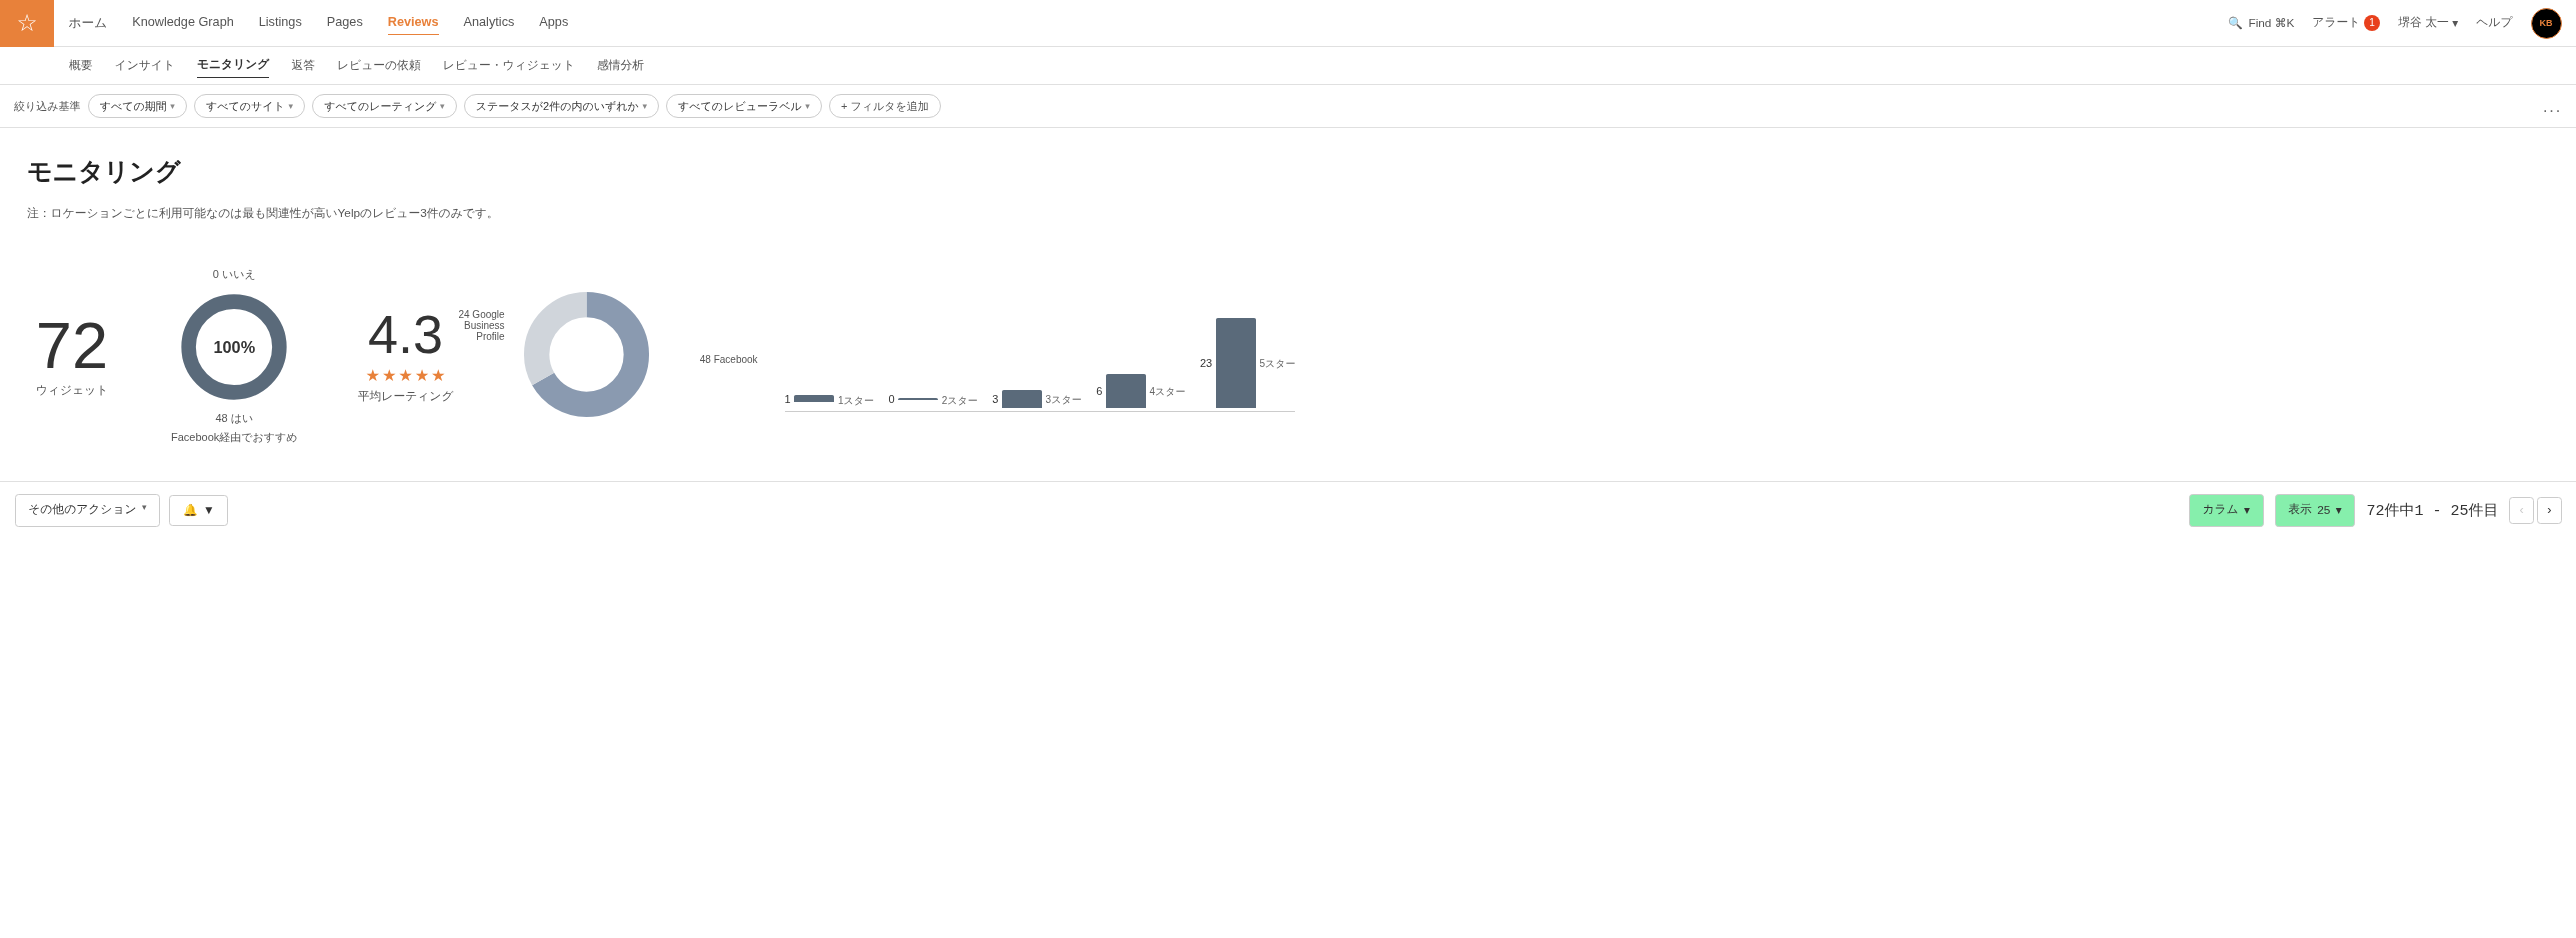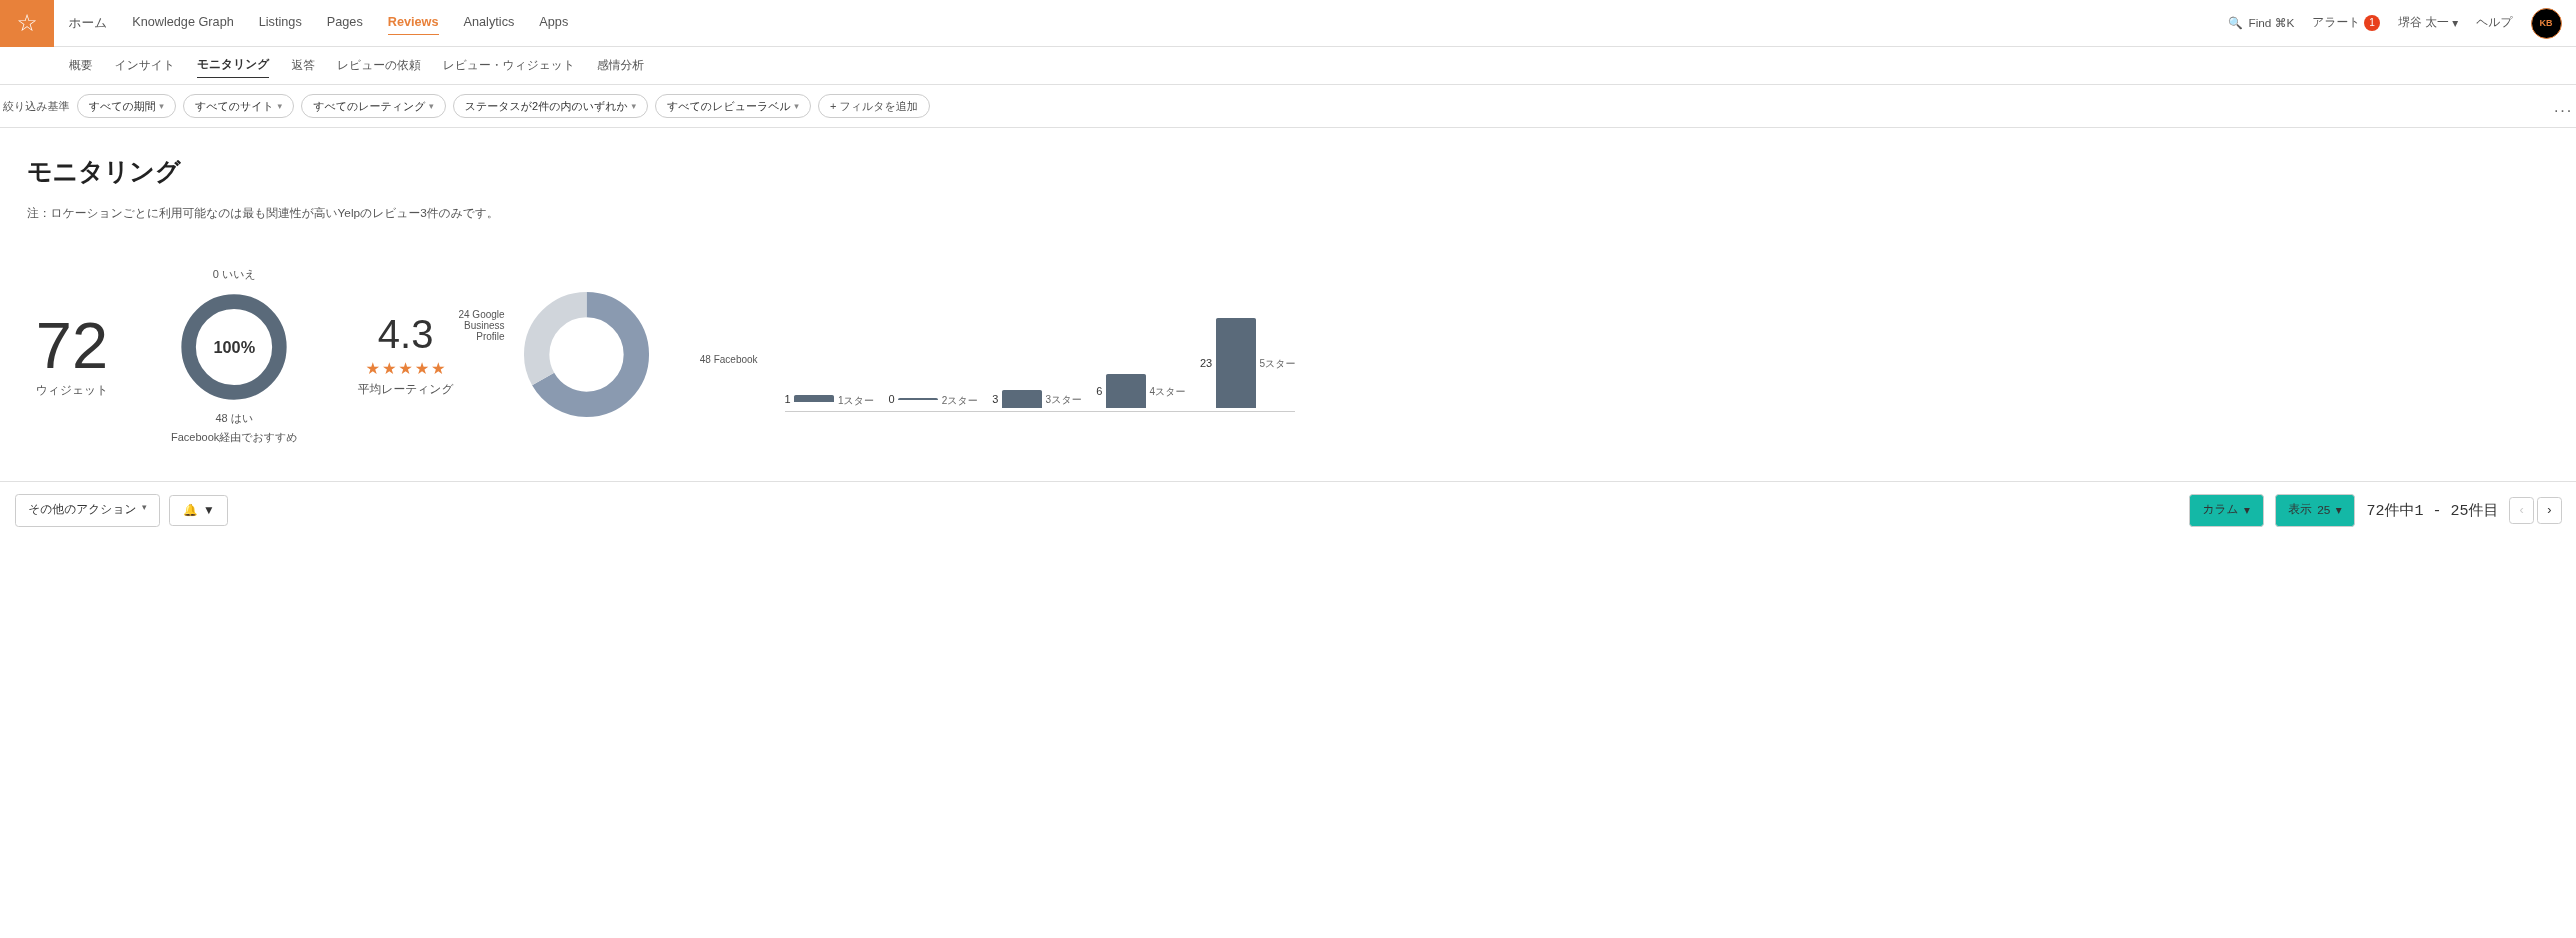--- a/index.html
+++ b/index.html
@@ -128,21 +128,21 @@
       color: #333;
       font-weight: 700;
       border-bottom: 1.8px solid #333;
     }
 
     
     .filter-bar {
       display: flex;
       align-items: center;
       gap: 7.2px;
-      padding: 9px 3px;
+      padding: 9px 14px;
       border-bottom: 0.9px solid #e0e0e0;
       background: #fff;
     }
     .filter-label {
       font-size: 11px;
       color: #555;
       font-weight: 500;
     }
     .filter-chip {
       display: flex;
@@ -259,21 +259,21 @@
       color: #555;
       margin-top: 3.6px;
     }
 
     
     .avg-rating {
       text-align: center;
       min-width: 108px;
     }
     .avg-number {
-      font-size: 40px;
+      font-size: 54px;
       font-weight: 300;
       color: #333;
       line-height: 1;
     }
     .stars-row {
       display: flex;
       justify-content: center;
       gap: 1.8px;
       margin-top: 5.4px;
     }
@@ -370,21 +370,21 @@
     .control-btn {
       display: flex;
       align-items: center;
       gap: 5.4px;
       border: 0.9px solid #ccc;
       border-radius: 3.6px;
       padding: 7.2px 12.7px;
       font-size: 11.8px;
       color: #333;
       cursor: pointer;
-      background: #14b8a6;
+      background: #86efac;
     }
     .page-info {
       font-size: 15px;
       color: #333;
       font-family: Liberation Mono, monospace;
     }
     .page-nav {
       display: flex;
       align-items: center;
       gap: 3.6px;

